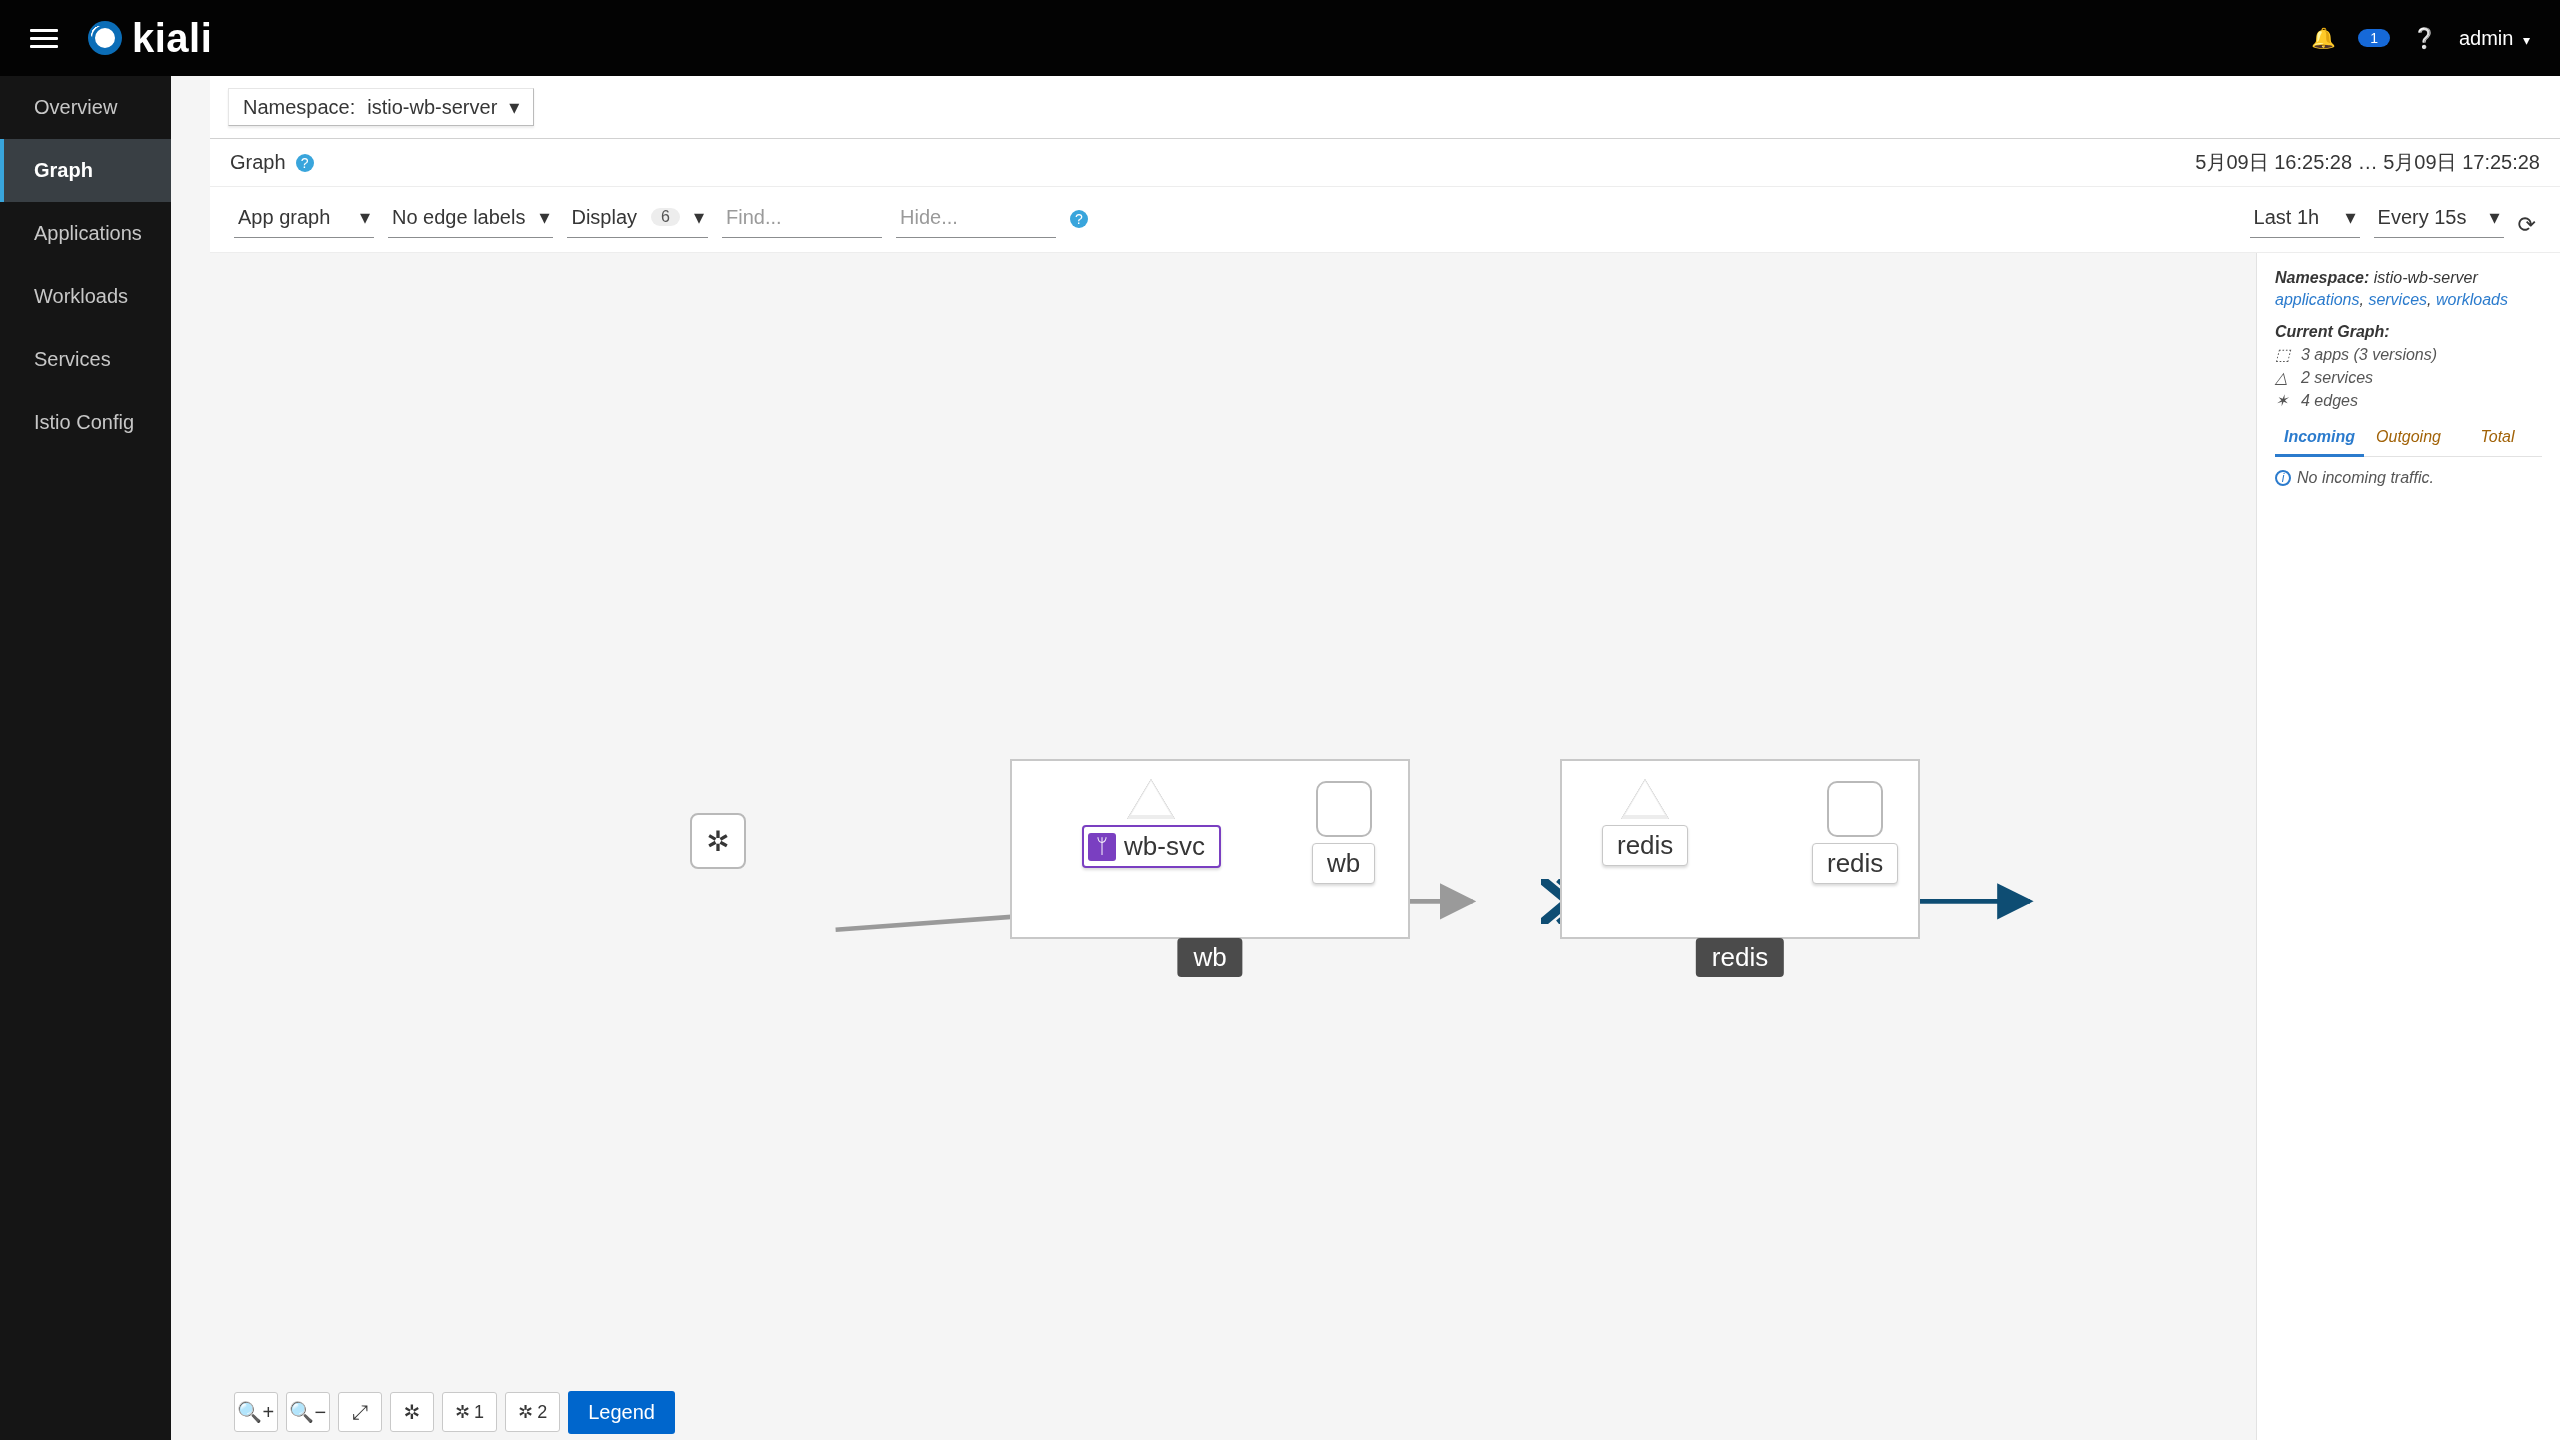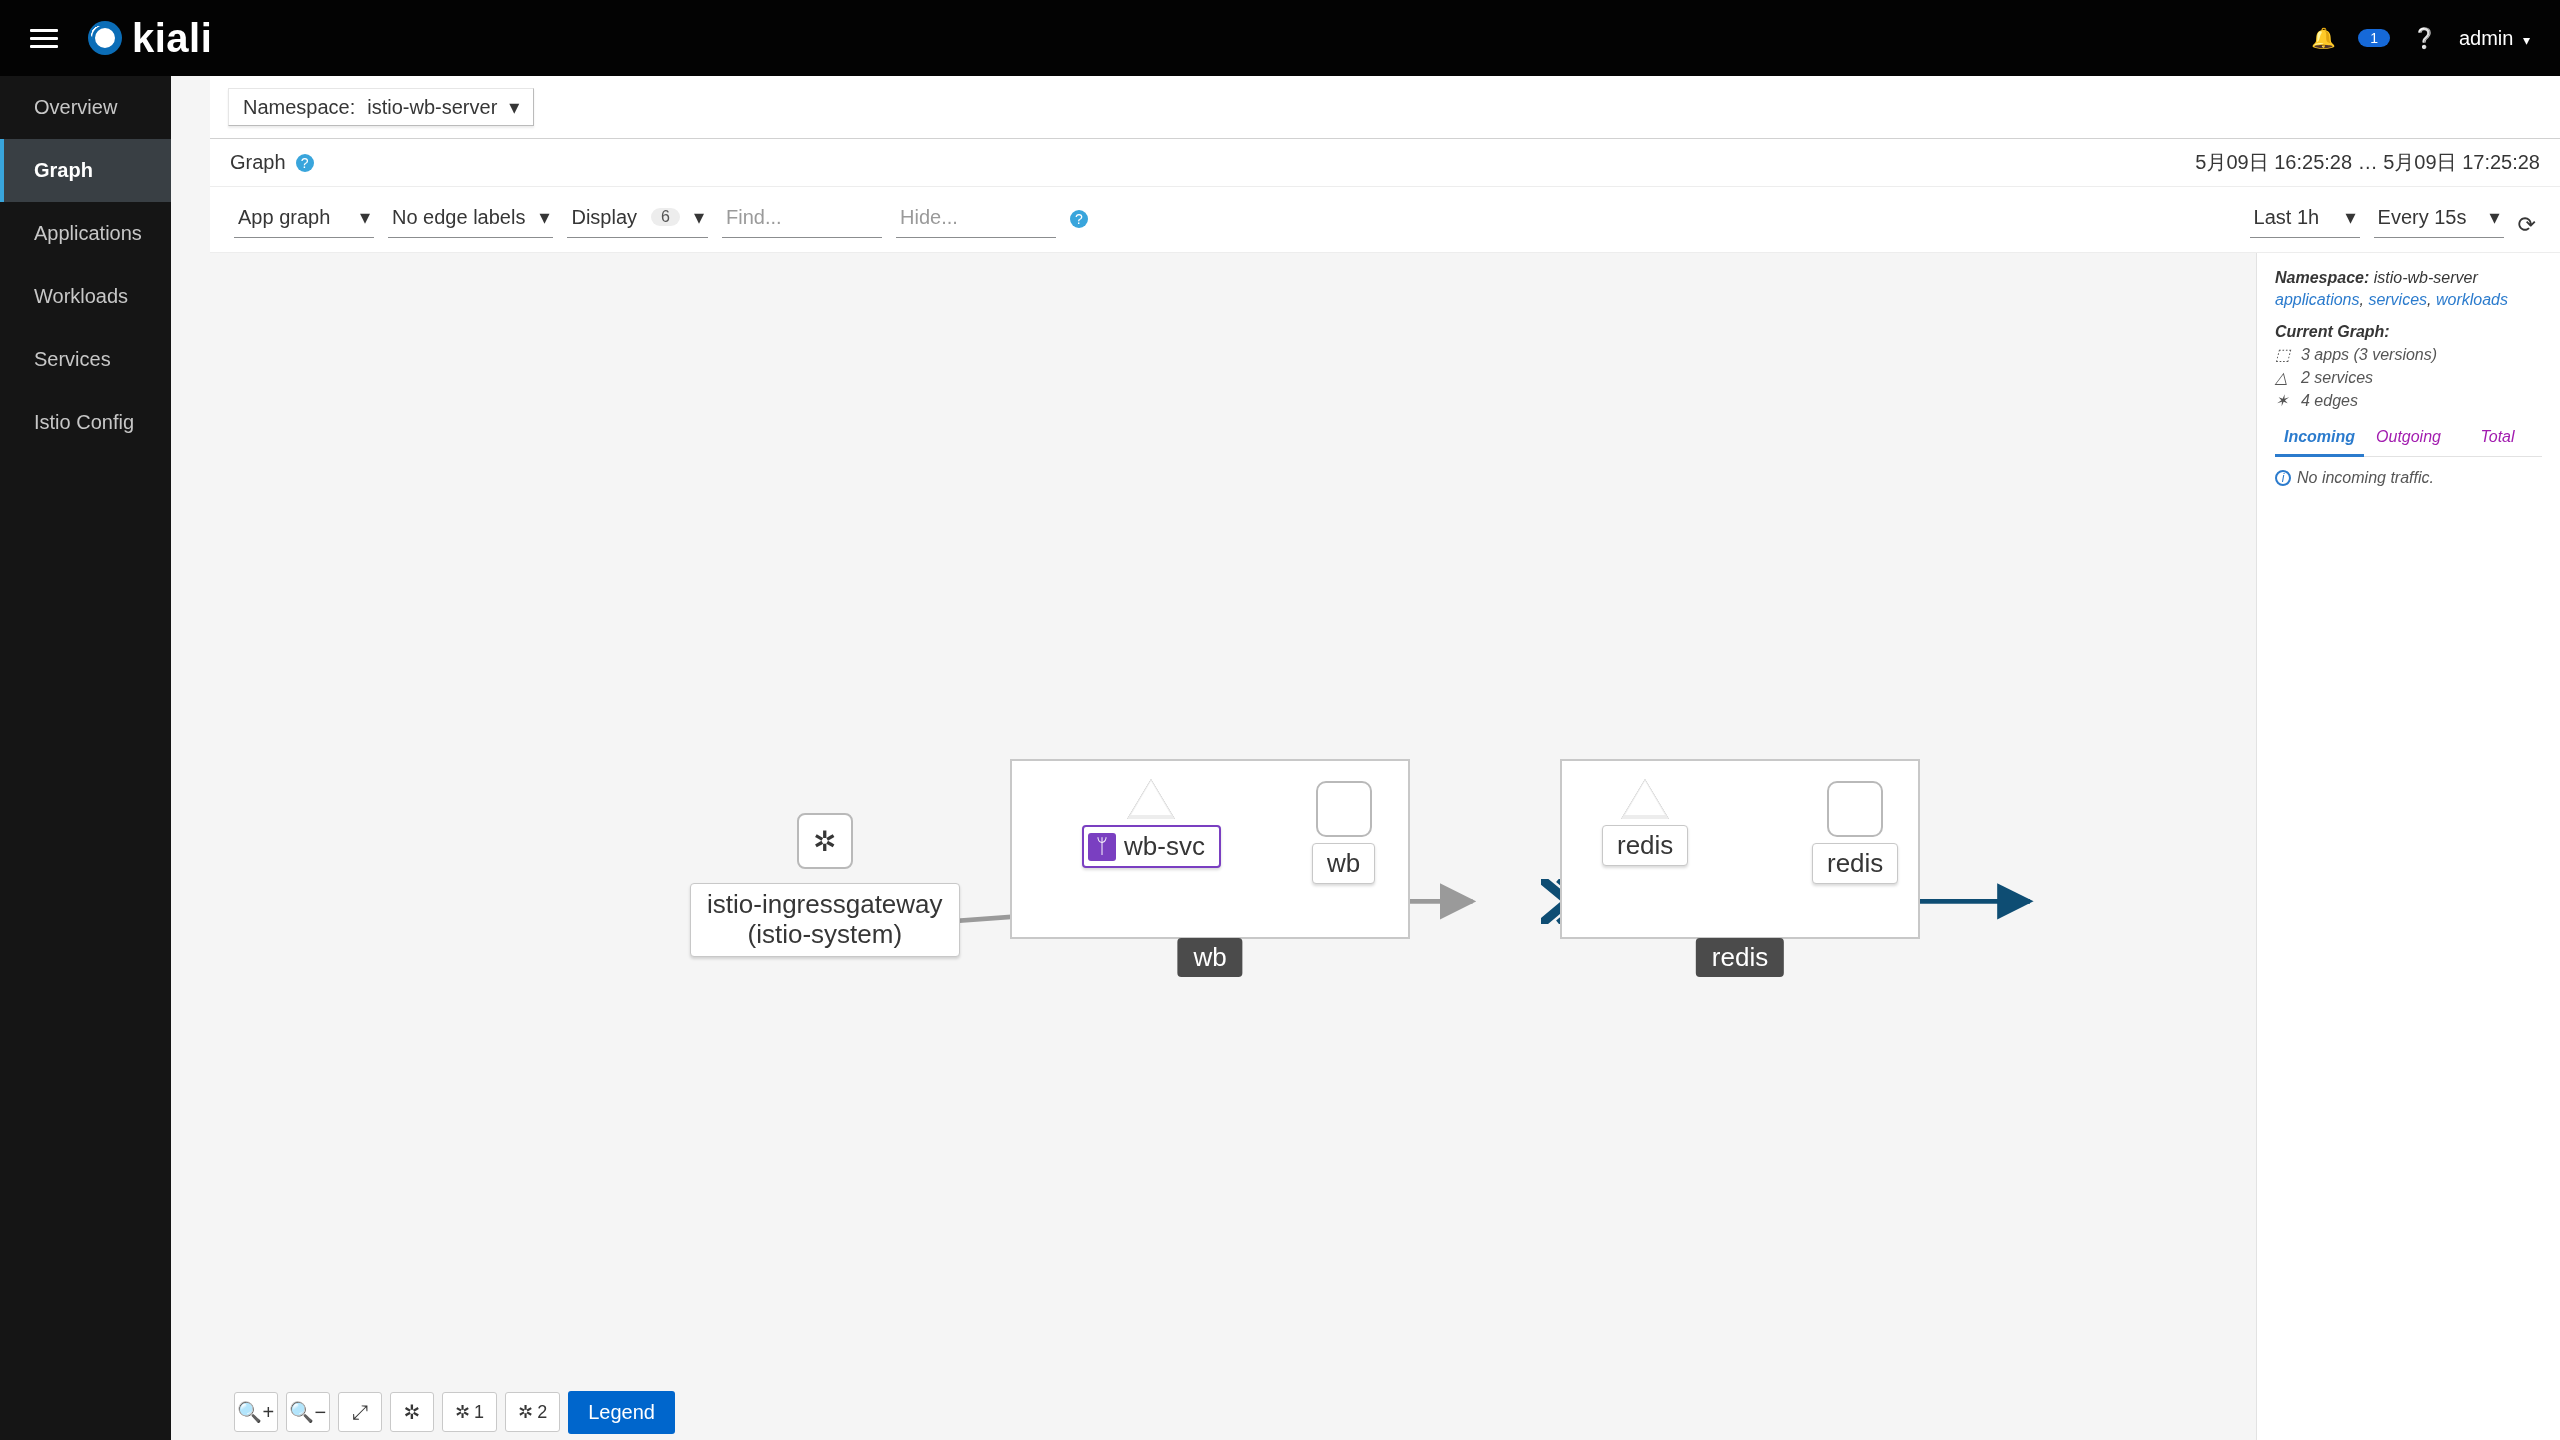--- a/index.html
+++ b/index.html
@@ -146,21 +146,21 @@
     font-size:16px;
     font-style:italic;
   }
   .info-panel .kv { margin-bottom:4px; }
   .info-panel .lbl { font-weight:700; }
   .info-panel a { color:#2b7bcd; text-decoration:none; }
   .info-panel .stat-line { display:flex; align-items:center; gap:10px; margin:4px 0; color:#555;}
   .info-panel .stat-line .ic { width:16px; display:inline-block; color:#555; }
 
   .tabs { display:flex; border-bottom:1px solid #e2e2e2; margin-top:10px; }
-  .tabs .tab { flex:1; text-align:center; padding:8px 0; font-size:16px; color:#a21caf; cursor:pointer; }
+  .tabs .tab { flex:1; text-align:center; padding:8px 0; font-size:16px; color:#a16207; cursor:pointer; }
   .tabs .tab.active { color:#2b7bcd; border-bottom:3px solid #2b7bcd; margin-bottom:-1px; font-weight:600; }
   .info-msg { margin-top:12px; color:#555; display:flex; align-items:center; gap:6px;}
   .info-msg .iicon{
     width:16px;height:16px;border-radius:50%;border:2px solid #2b7bcd;color:#2b7bcd;
     display:inline-flex;align-items:center;justify-content:center;font-size:12px;
   }
 
   
   .bottombar {
     position:absolute; left:0; right:0; bottom:0; height:56px;
@@ -347,24 +347,20 @@
 
         <line x1="930" y1="570" x2="1110" y2="570" stroke="#9a9a9a" stroke-width="4" marker-end="url(#arrow-idle)"></line>
 
         <line x1="1190" y1="570" x2="1400" y2="570" stroke="#0e4d73" stroke-width="4" marker-end="url(#arrow-tcp)" marker-start="url(#tcp-tick)"></line>
 
         <line x1="1460" y1="570" x2="1600" y2="570" stroke="#0e4d73" stroke-width="4" marker-end="url(#arrow-tcp)" marker-start="url(#tcp-tick)"></line>
       </svg>
 
       <div class="gw-node" style="left:480px; top:560px;">
         <div class="gw-square">✲</div>
-        <div class="gw-label">
-          <div>istio-ingressgateway</div>
-          <div>(istio-system)</div>
-        </div>
       </div>
 
       <div class="grp" style="left:800px; top:506px; width:400px; height:180px;">
         <div class="svc-node" style="left:70px; top:18px;">
           <div class="triangle"></div>
           <div class="node-label vs">
             <span class="vs-badge">ᛘ</span>
             <span>wb-svc</span>
           </div>
         </div>

